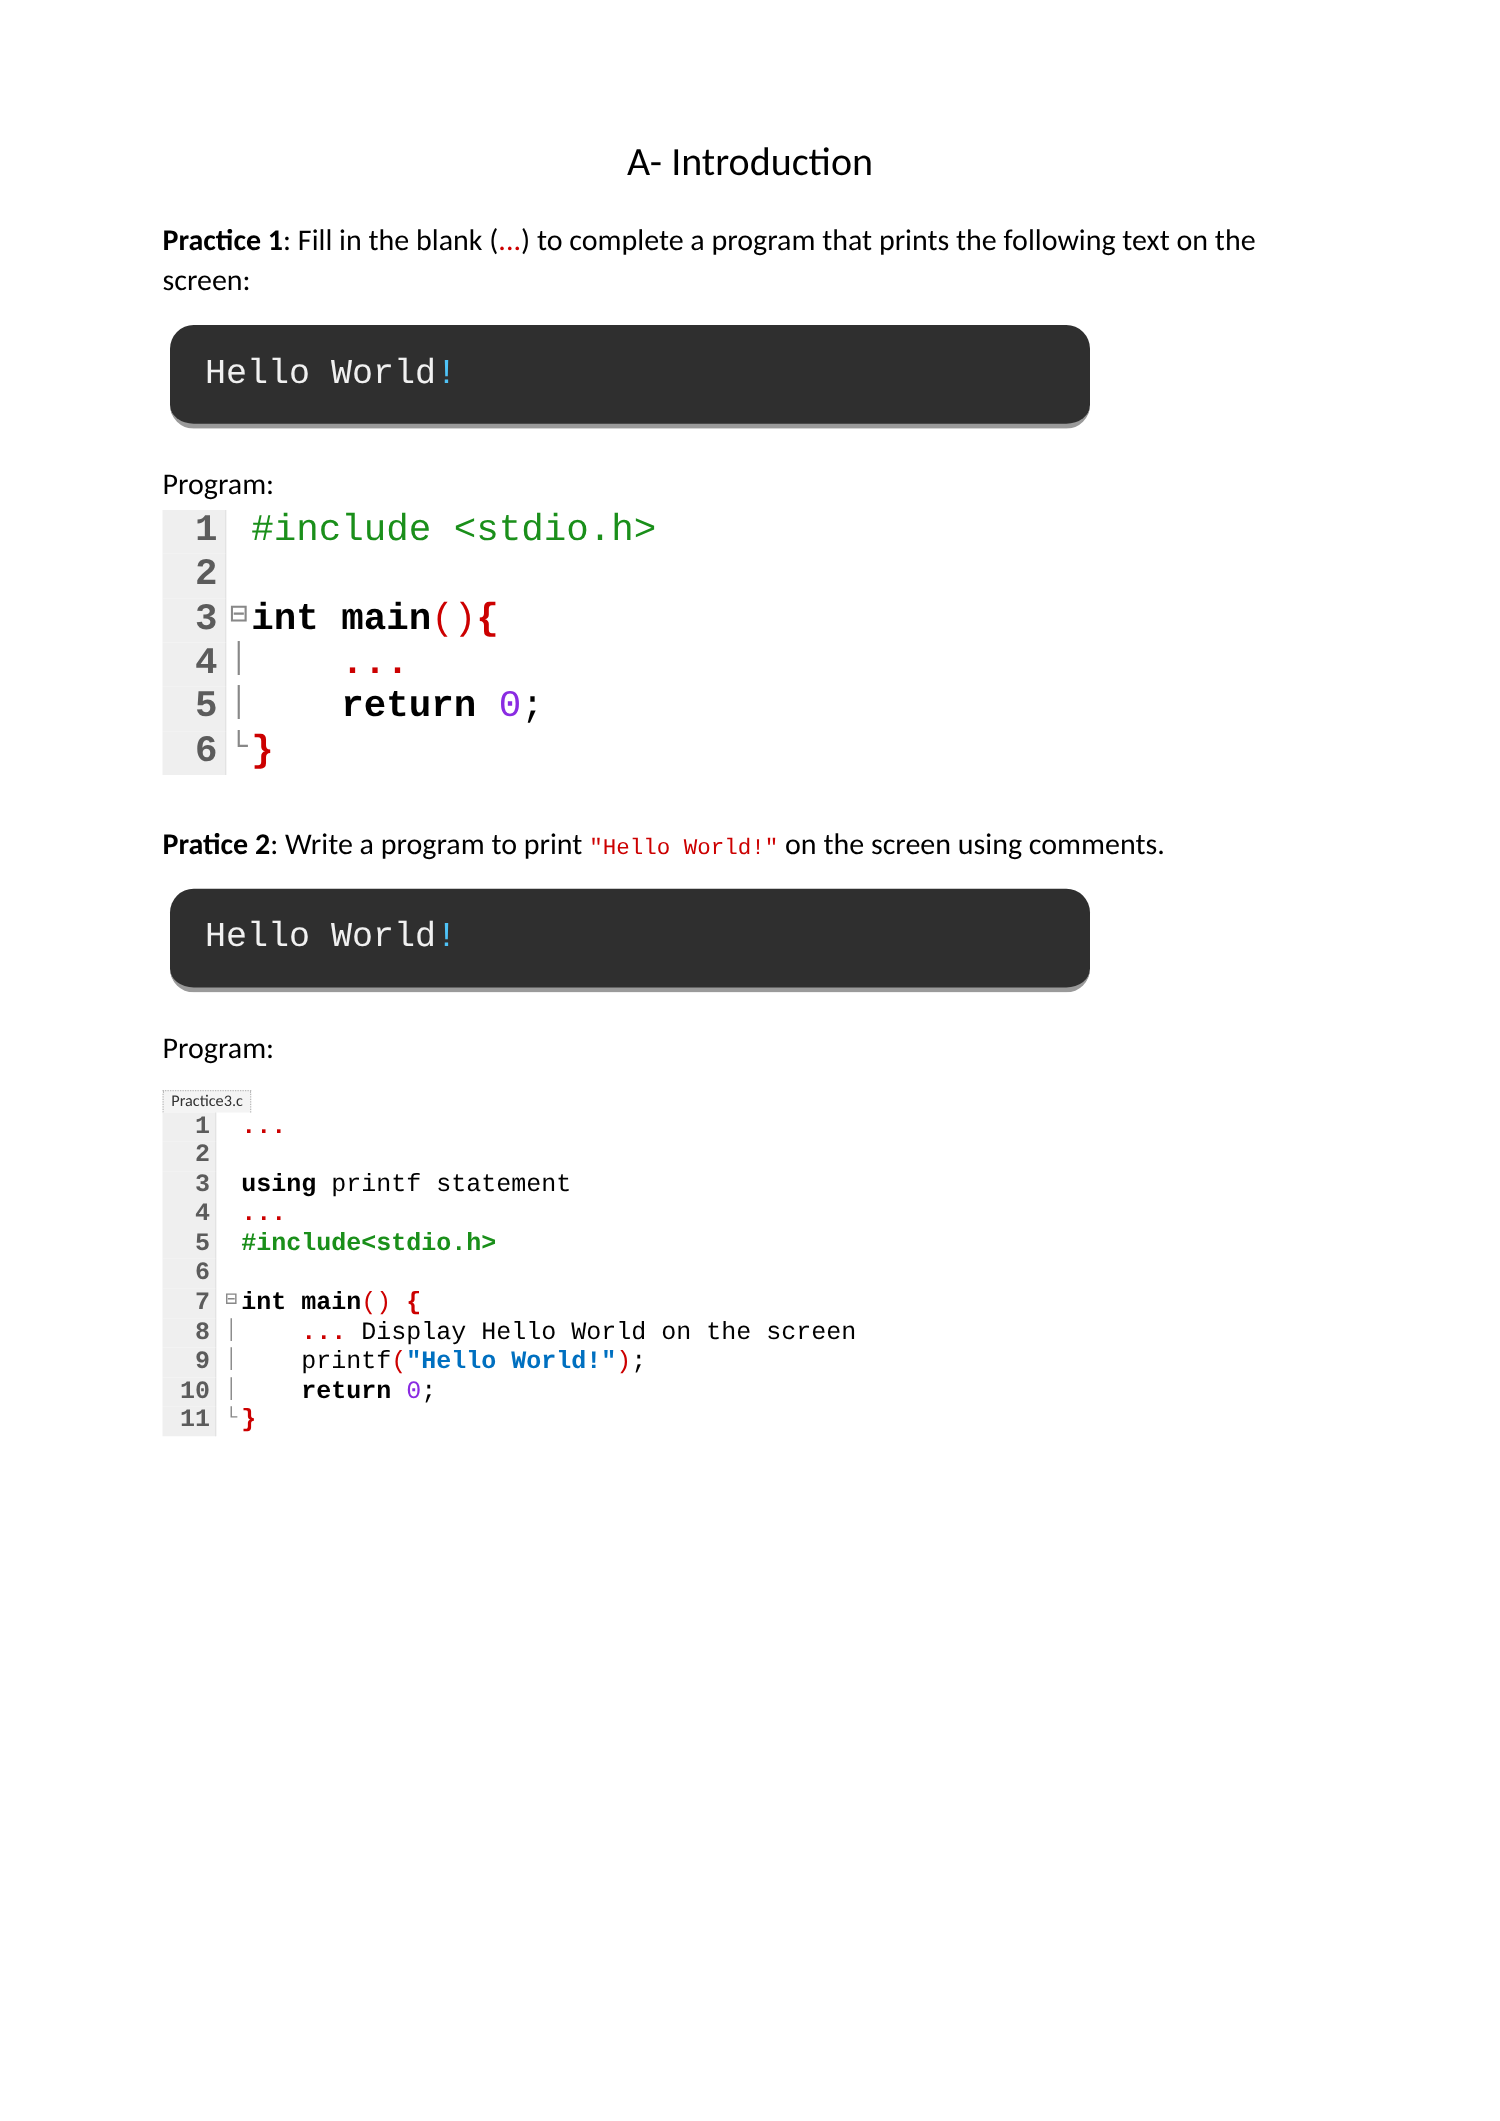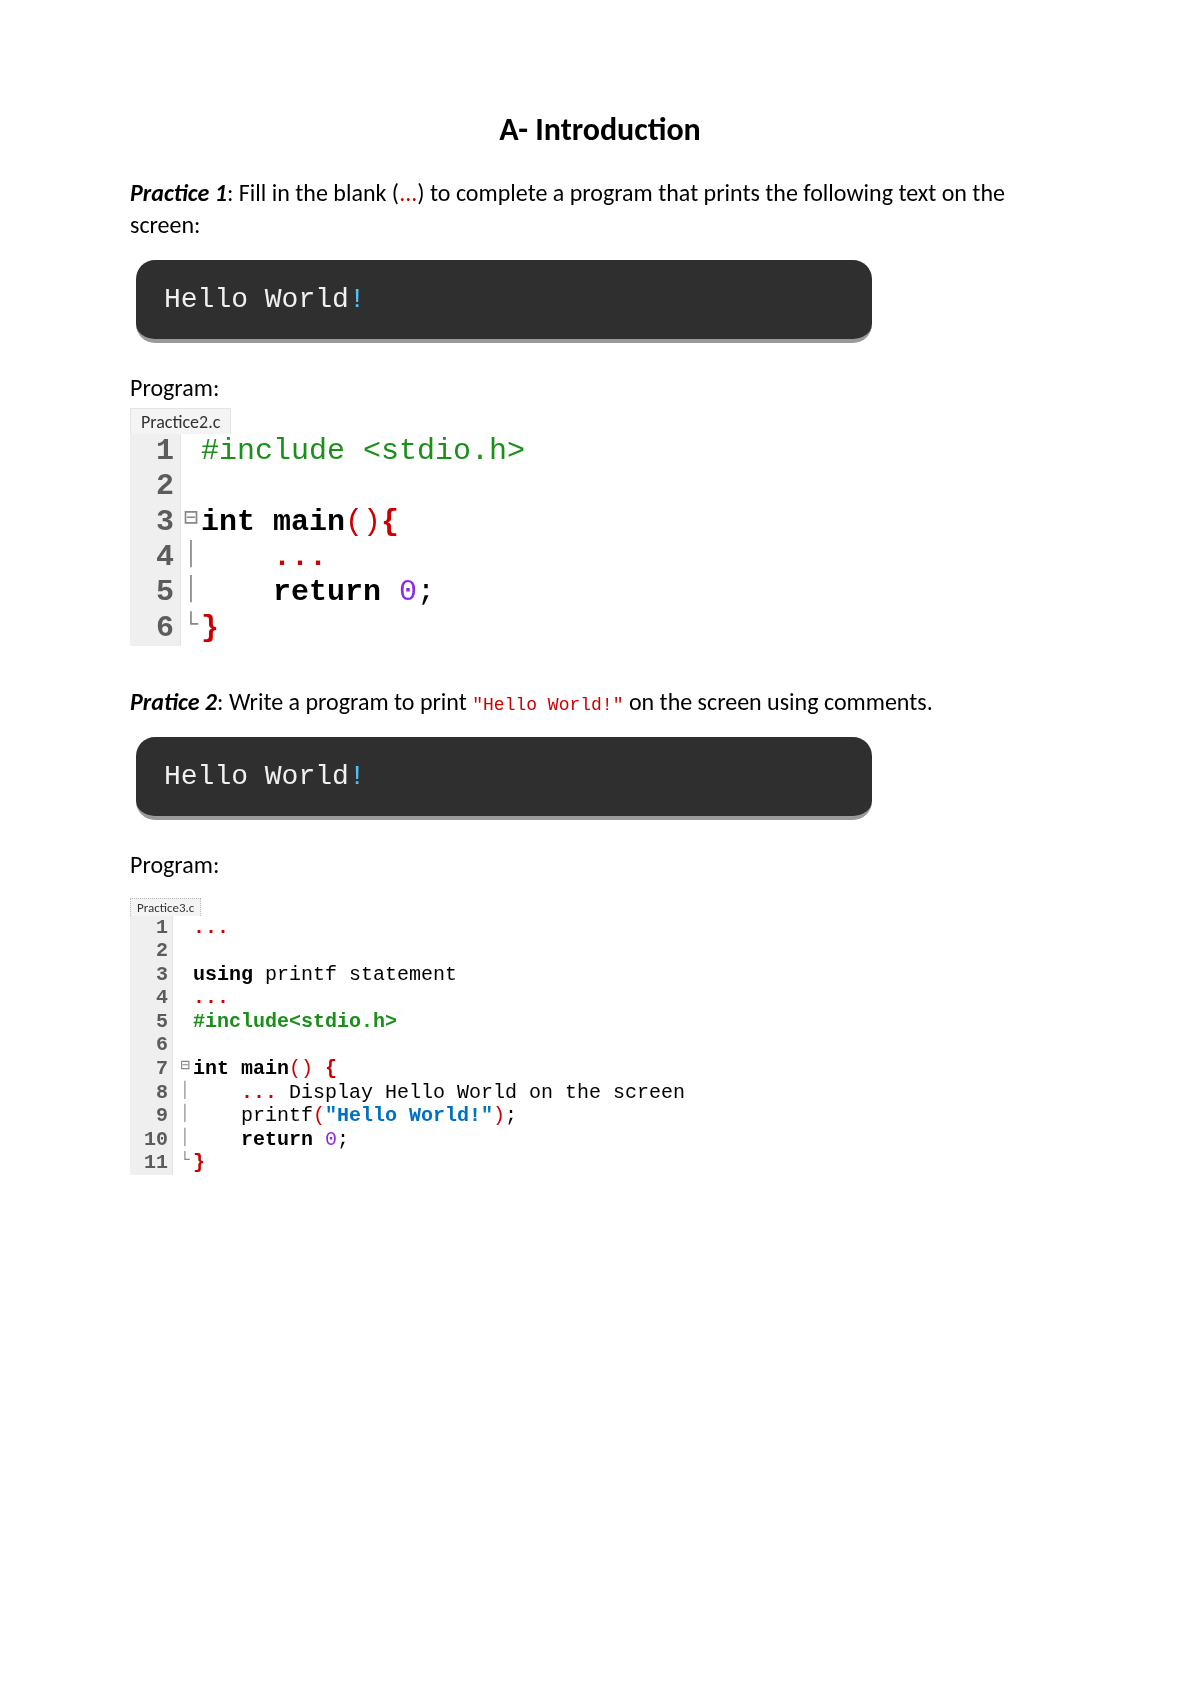--- a/index.html
+++ b/index.html
@@ -9,29 +9,29 @@
     font-family: Calibri, "Segoe UI", Arial, sans-serif;
     color: #000;
     width: 1200px;
   }
   .page {
     padding: 110px 130px 60px 130px;
   }
   h1.title {
     text-align: center;
     font-size: 32px;
-    font-weight: 700;
+    font-weight: 400;
     margin: 0 0 28px 0;
   }
   .para {
     font-size: 24px;
     line-height: 1.35;
     margin: 0 0 18px 0;
   }
-  .para .bold { font-weight: 700; font-style: italic; }
+  .para .bold { font-weight: 700; }
   .ellip-red { color: #c00; }
   .inline-hello { color: #c00; font-size: 18px; font-family: "Courier New", monospace; }
   .dark-box {
     background: #2f2f2f;
     color: #ddd;
     font-family: "Courier New", monospace;
     font-size: 28px;
     padding: 24px 28px;
     border-bottom: 4px solid #9a9a9a;
     margin: 6px 0 30px 6px;
@@ -118,23 +118,20 @@
   <p class="para">
     <span class="bold">Practice 1</span><span>: Fill in the blank (</span><span class="ellip-red">...</span><span>) to complete a program that prints the following text on the screen:</span>
   </p>
 
   <div class="dark-box">
     <span class="w">Hello World</span><span class="bang">!</span>
   </div>
 
   <div class="label">Program:</div>
 
-  <div class="tabwrap">
-    <span class="tab">Practice2.c</span>
-  </div>
   <div class="editor big">
     <div class="line">
       <div class="ln">1</div>
       <div class="code"><span class="fold"> </span><span class="green">#include &lt;stdio.h&gt;</span></div>
     </div>
     <div class="line">
       <div class="ln">2</div>
       <div class="code"><span class="fold"> </span></div>
     </div>
     <div class="line">

